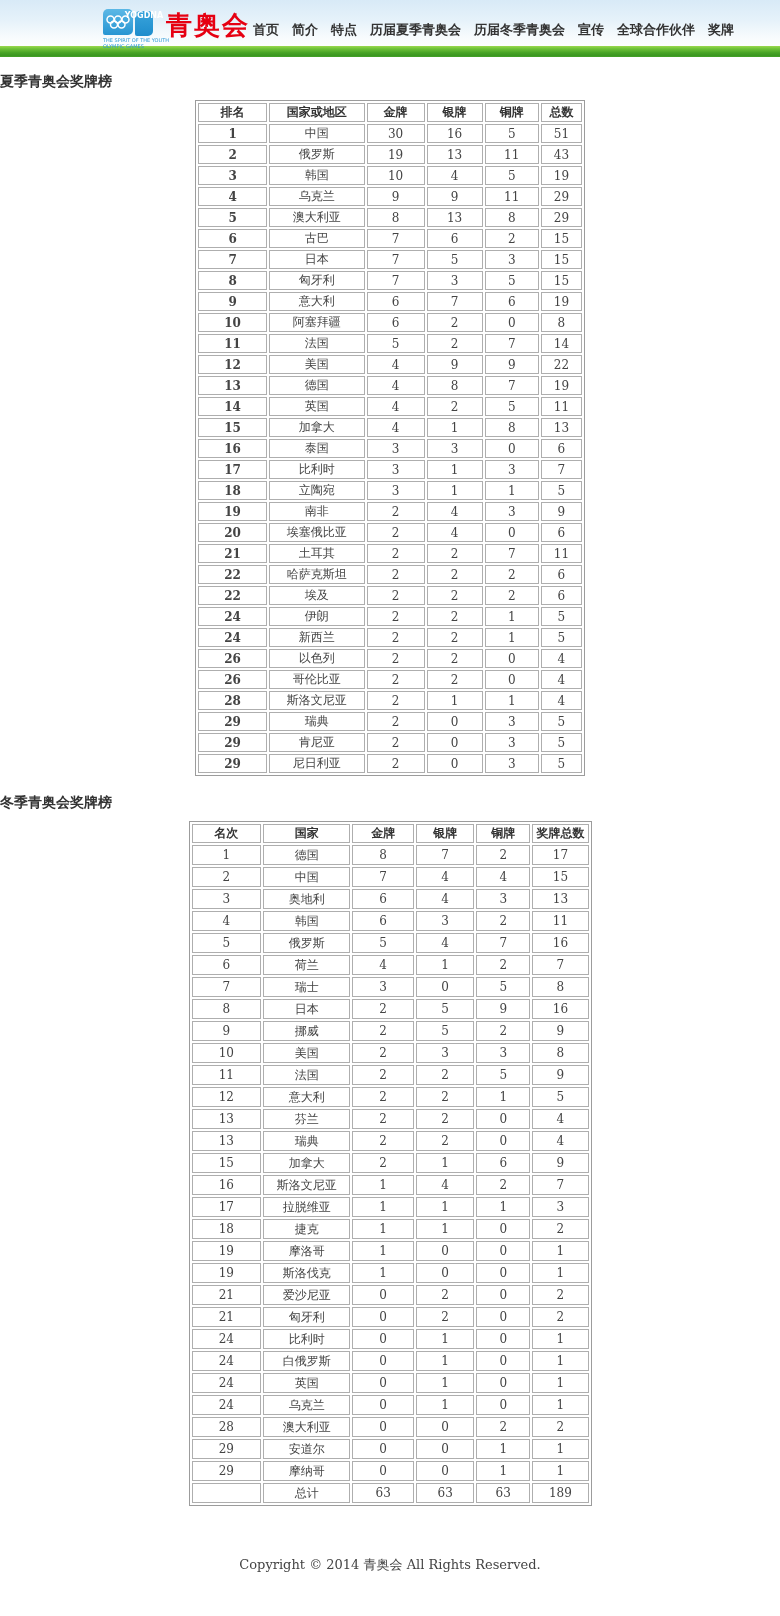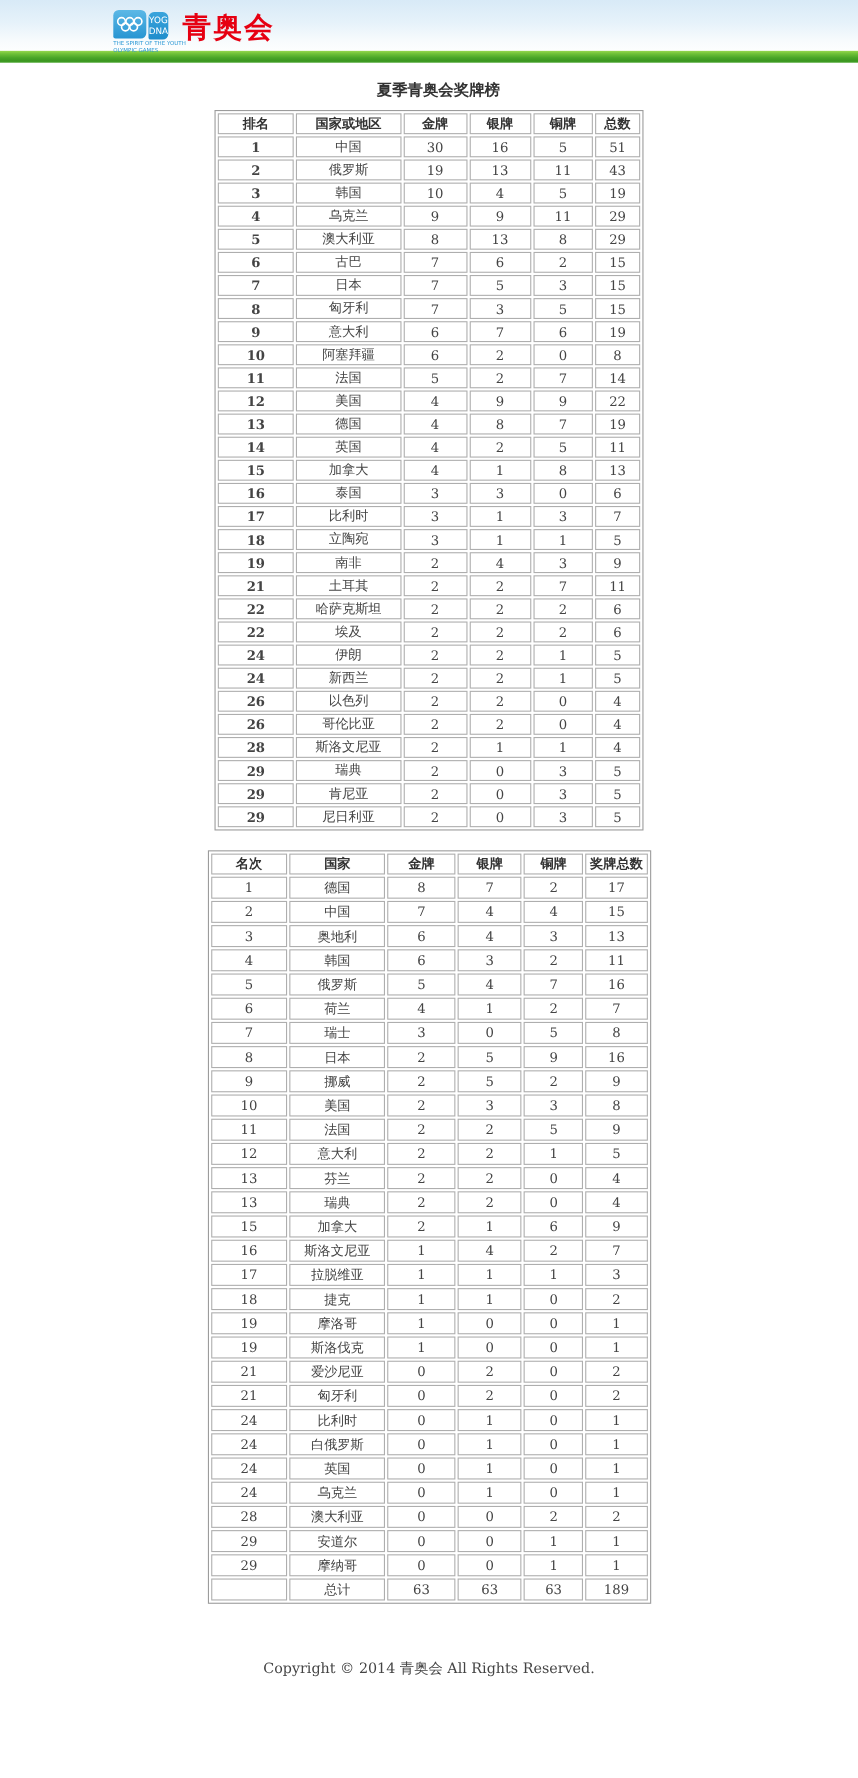--- a/index.html
+++ b/index.html
@@ -41,26 +41,26 @@
   }
   .bubble-rings svg { display: block; margin: 5px auto 0; }
   .bubble-yog {
     position: absolute;
     left: 32px; top: 4px;
     width: 18px; height: 25px;
     background: linear-gradient(to bottom, #3aa4dc, #1e8dcc);
     border-radius: 5px 5px 5px 2px;
     color: #fff;
     font-family: "DejaVu Sans", sans-serif;
-    font-weight: normal;
+    font-weight: bold;
     font-size: 8px;
     line-height: 1.15;
     text-align: center;
     display: flex;
-    flex-direction: column;
+    flex-direction: row;
     justify-content: center;
   }
   .logo-tagline {
     position: absolute;
     left: 0; top: 31px;
     width: 78px;
     font-family: "DejaVu Sans", sans-serif;
     font-size: 5px;
     line-height: 1.1;
     color: #2b98d5;
@@ -88,25 +88,24 @@
     font-family: "DejaVu Serif", serif;
     font-size: 13px;
     font-weight: bold;
     color: #333;
     text-decoration: none;
     cursor: pointer;
   }
 
   
   .section-title {
-    text-align: center;
     font-size: 14px;
     font-weight: bold;
     color: #333;
-    margin: 16px 0 9px 17px;
+    margin: 16px 0 9px 0;
     font-family: Liberation Mono, monospace;
   }
   .medal-table {
     margin: 0 auto;
     border-collapse: separate;
     border-spacing: 2px;
     border: 1px solid #9c9c9c;
     background: #fff;
     table-layout: fixed;
   }
@@ -168,20 +167,30 @@
         </g>
       </svg>
     </div>
     <div class="bubble-yog">
       <span>YOG</span>
       <span>DNA</span>
     </div>
     <div class="logo-tagline">THE SPIRIT OF THE YOUTH OLYMPIC GAMES</div>
     <div class="wordmark">青奥会</div>
   </div>
+  <nav class="main-nav">
+      <a>首页</a>
+      <a>简介</a>
+      <a>特点</a>
+      <a>历届夏季青奥会</a>
+      <a>历届冬季青奥会</a>
+      <a>宣传</a>
+      <a>全球合作伙伴</a>
+      <a>奖牌</a>
+    </nav>
 </div>
 <div class="green-bar"></div>
 
 <div class="summer-section">
   <div class="section-title">夏季青奥会奖牌榜</div>
   <table class="medal-table summer-table">
     <colgroup>
       <col class="c1">
         <col class="c2">
         <col class="c3">
@@ -346,20 +355,28 @@
         </tr>
         <tr>
           <td>19</td>
           <td>南非</td>
           <td>2</td>
           <td>4</td>
           <td>3</td>
           <td>9</td>
         </tr>
         <tr>
+          <td>20</td>
+          <td>埃塞俄比亚</td>
+          <td>2</td>
+          <td>4</td>
+          <td>0</td>
+          <td>6</td>
+        </tr>
+        <tr>
           <td>21</td>
           <td>土耳其</td>
           <td>2</td>
           <td>2</td>
           <td>7</td>
           <td>11</td>
         </tr>
         <tr>
           <td>22</td>
           <td>哈萨克斯坦</td>
@@ -438,20 +455,21 @@
           <td>2</td>
           <td>0</td>
           <td>3</td>
           <td>5</td>
         </tr>
       </tbody>
   </table>
 </div>
 
 <div class="winter-section">
+  <div class="section-title">冬季青奥会奖牌榜</div>
   <table class="medal-table winter-table">
     <colgroup>
       <col class="c1">
         <col class="c2">
         <col class="c3">
         <col class="c4">
         <col class="c5">
         <col class="c6">
     </colgroup>
     <thead>

